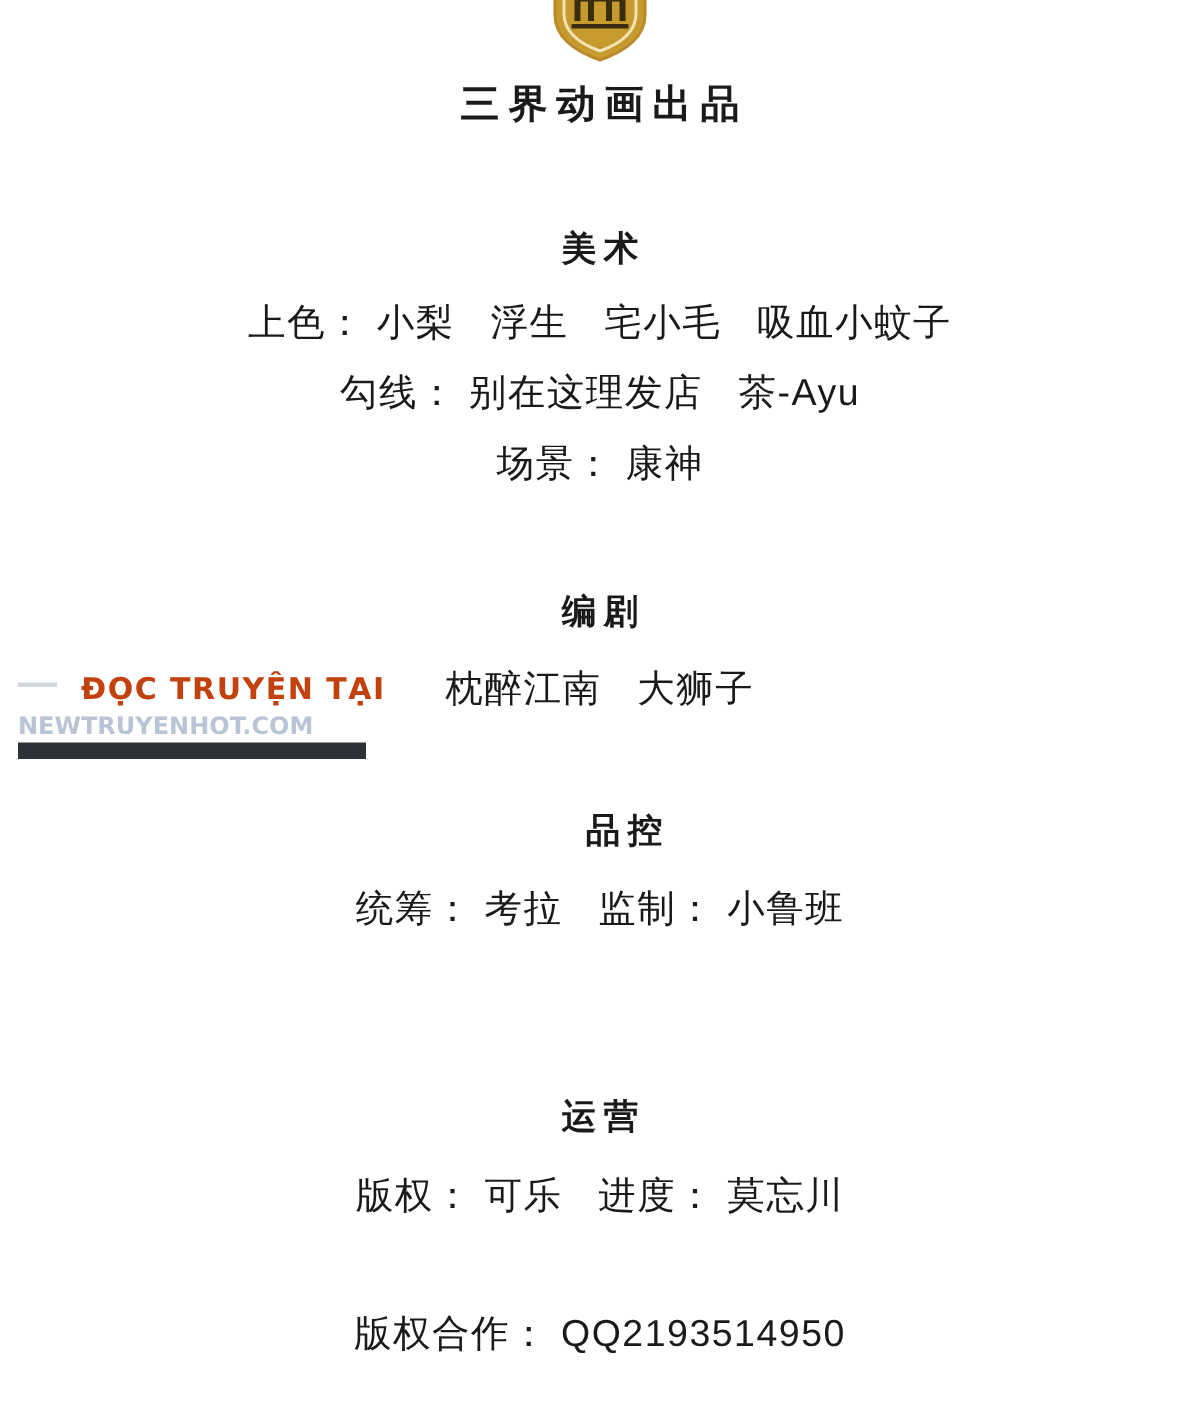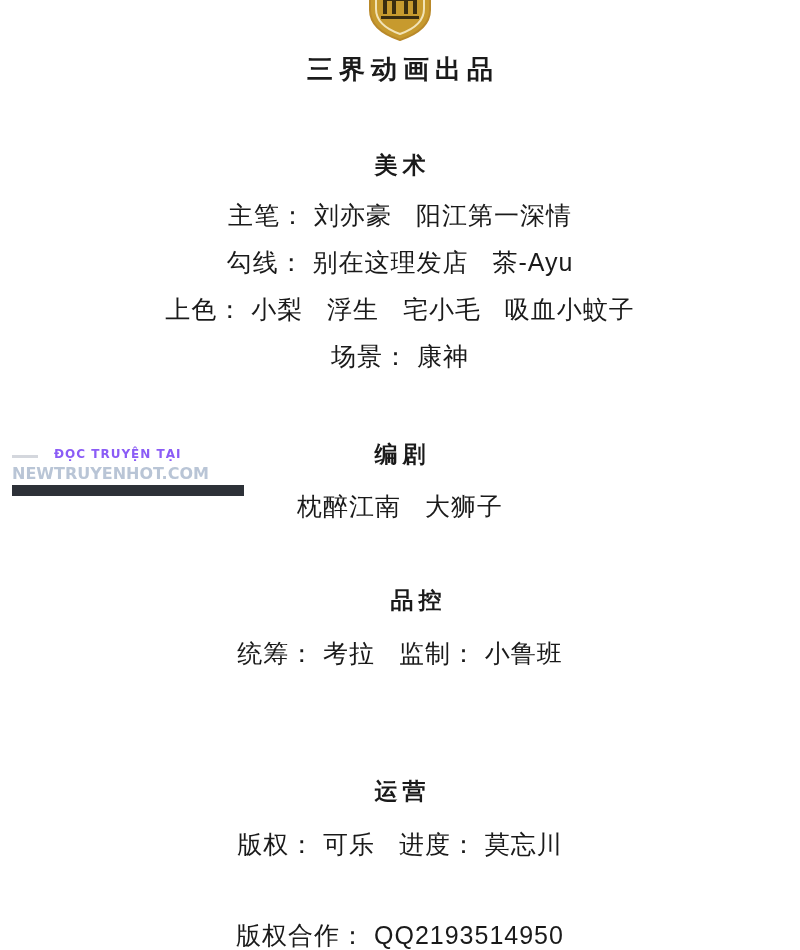--- a/index.html
+++ b/index.html
@@ -100,23 +100,23 @@
   
   .watermark {
     position: absolute;
     left: 12px;
     top: 447px;
     width: 250px;
     pointer-events: none;
     user-select: none;
   }
   .wm-top {
-    font-size: 12px;
+    font-size: 20px;
     font-weight: bold;
-    color: #8b5cf6;
+    color: #c2410c;
     letter-spacing: 1px;
     margin-left: 42px;
     font-family: "DejaVu Sans", sans-serif;
   }
   .wm-main {
     font-size: 16px;
     font-weight: bold;
     color: #b9c5d6;
     letter-spacing: 0px;
     margin-top: 3px;
@@ -157,23 +157,22 @@
         </g>
       </svg>
     </div>
     <div class="studio-name">三界动画出品</div>
   </div>
 
   <div class="credits">
 
     <div class="section sec-art">
       <div class="section-title">美术</div>
-      <div class="credit-line">主笔： 刘亦豪   阳江第一深情</div>
+      <div class="credit-line">上色： 小梨   浮生   宅小毛   吸血小蚊子</div>
       <div class="credit-line">勾线： 别在这理发店   茶-Ayu</div>
-      <div class="credit-line">上色： 小梨   浮生   宅小毛   吸血小蚊子</div>
       <div class="credit-line">场景： 康神</div>
     </div>
 
     <div class="section sec-script">
       <div class="section-title">编剧</div>
       <div class="credit-line">枕醉江南   大狮子</div>
     </div>
 
     <div class="section sec-qc">
       <div class="section-title">品控</div>

